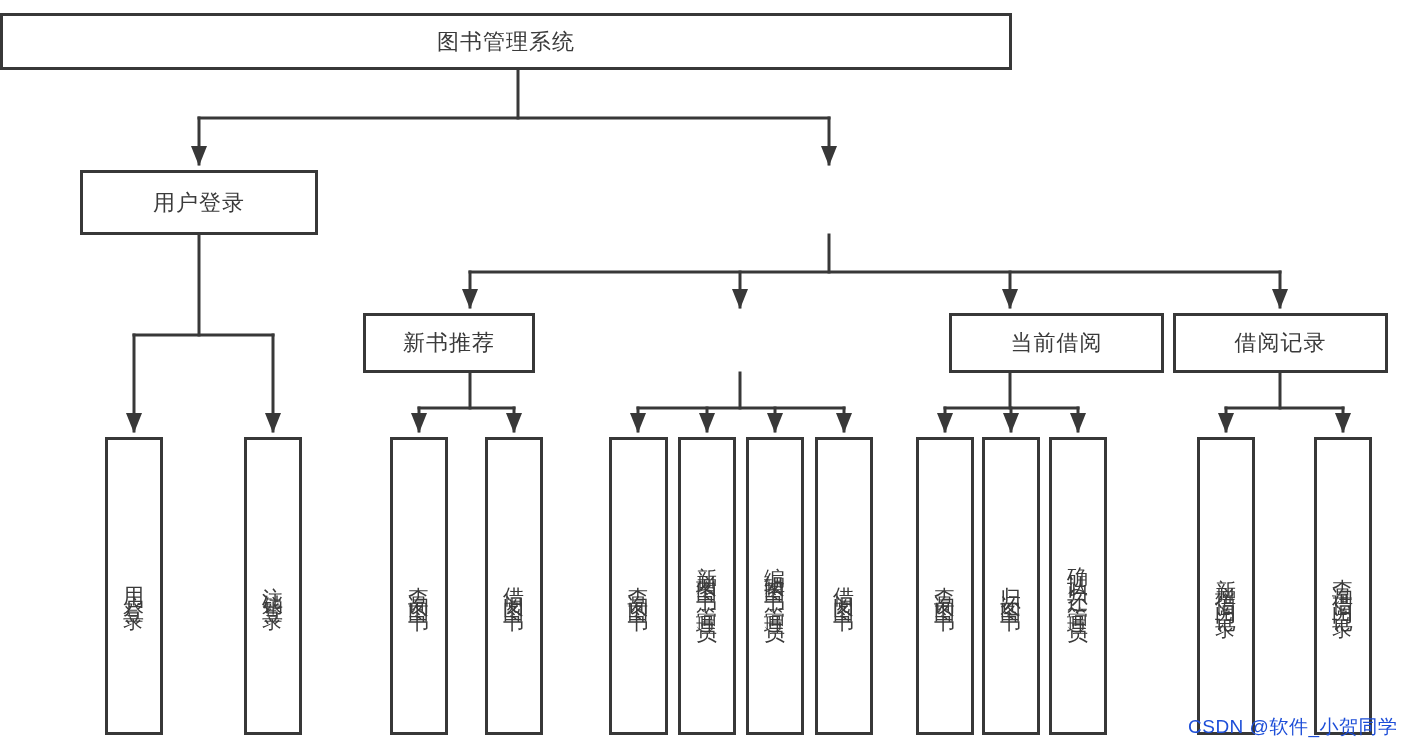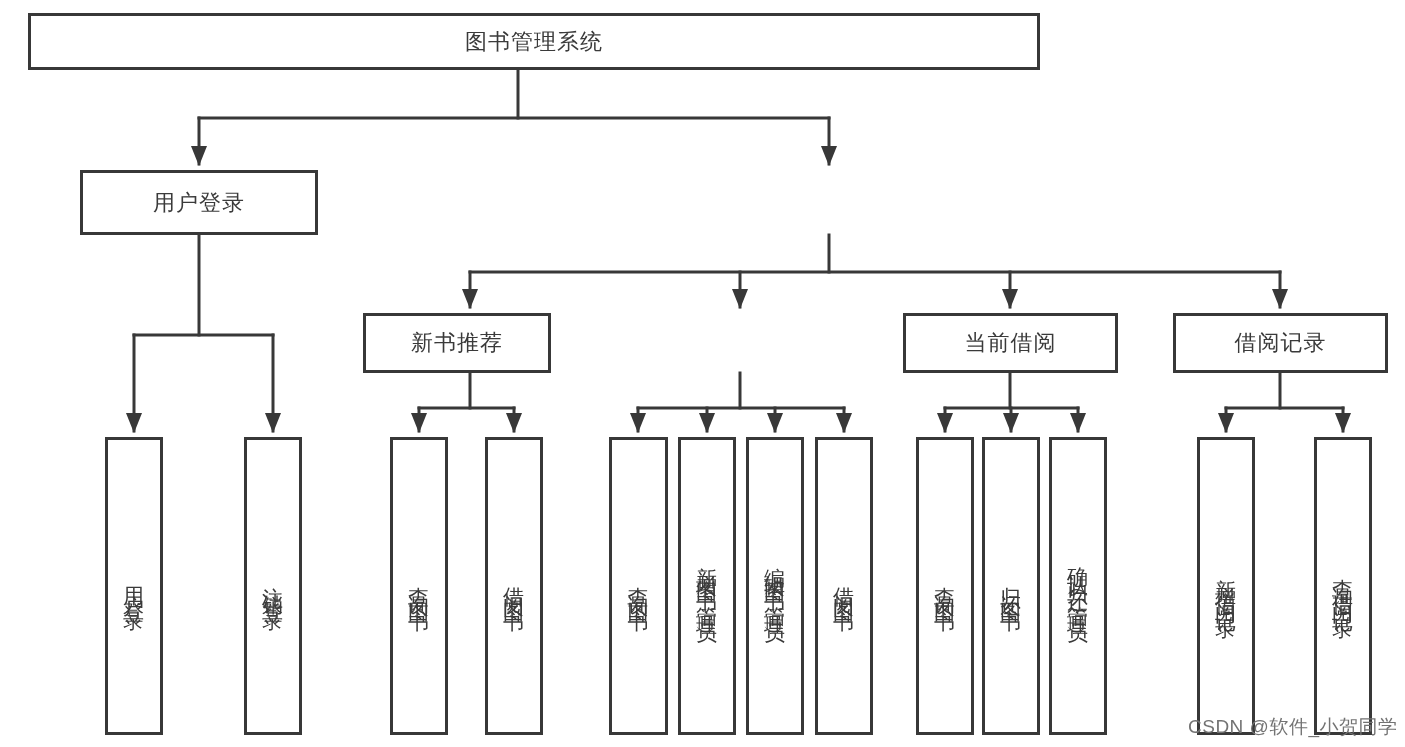--- a/index.html
+++ b/index.html
@@ -44,21 +44,21 @@
     font-size: 21px;
     letter-spacing: 8px;
     line-height: 1;
     white-space: nowrap;
   }
   .watermark {
     position: absolute;
     left: 1188px;
     top: 714px;
     font-size: 19px;
-    color: #737373;
+    color: #1d4ed8;
     letter-spacing: 0.5px;
     white-space: nowrap;
     z-index: 5;
   }
 </style>
 </head>
 <body>
 
 <div class="canvas">
 
@@ -105,26 +105,26 @@
       <line x1="1011" y1="408" x2="1011" y2="431" marker-end="url(#arrowhead)"></line>
       <line x1="1078" y1="408" x2="1078" y2="431" marker-end="url(#arrowhead)"></line>
 
       <line x1="1280" y1="373" x2="1280" y2="408"></line>
       <line x1="1226" y1="408" x2="1343" y2="408"></line>
       <line x1="1226" y1="408" x2="1226" y2="431" marker-end="url(#arrowhead)"></line>
       <line x1="1343" y1="408" x2="1343" y2="431" marker-end="url(#arrowhead)"></line>
     </g>
   </svg>
 
-  <div class="node hnode" style="left:28px; top:13px; width:1012px; height:57px;">图书管理系统</div>
+  <div class="node hnode" style="left:0; top:13px; width:1012px; height:57px;">图书管理系统</div>
 
   <div class="node hnode" style="left:80px; top:170px; width:238px; height:65px;">用户登录</div>
 
-  <div class="node hnode" style="left:363px; top:313px; width:188px; height:60px;">新书推荐</div>
-  <div class="node hnode" style="left:903px; top:313px; width:215px; height:60px;">当前借阅</div>
+  <div class="node hnode" style="left:363px; top:313px; width:172px; height:60px;">新书推荐</div>
+  <div class="node hnode" style="left:949px; top:313px; width:215px; height:60px;">当前借阅</div>
   <div class="node hnode" style="left:1173px; top:313px; width:215px; height:60px;">借阅记录</div>
 
   <div class="node vnode" style="left:105px; top:437px; width:58px; height:298px;">
     <span>用户登录</span>
   </div>
   <div class="node vnode" style="left:244px; top:437px; width:58px; height:298px;">
     <span>注销登录</span>
   </div>
 
   <div class="node vnode" style="left:390px; top:437px; width:58px; height:298px;">

